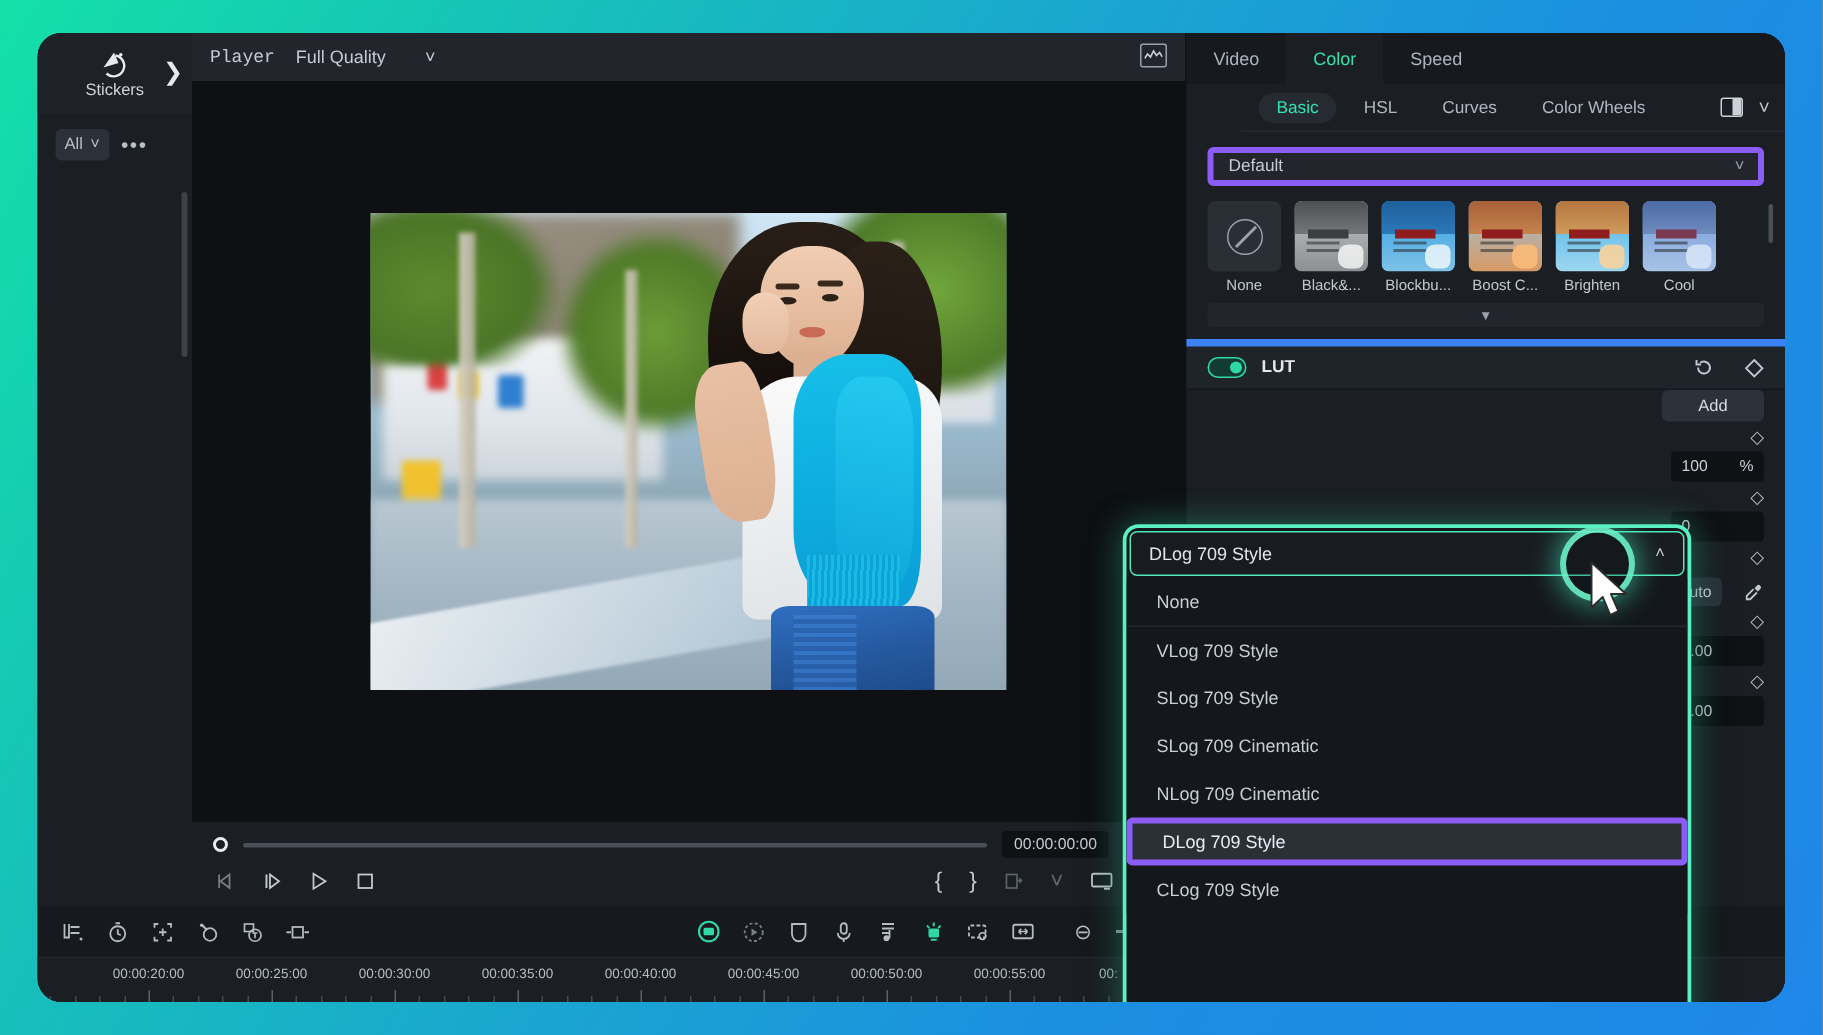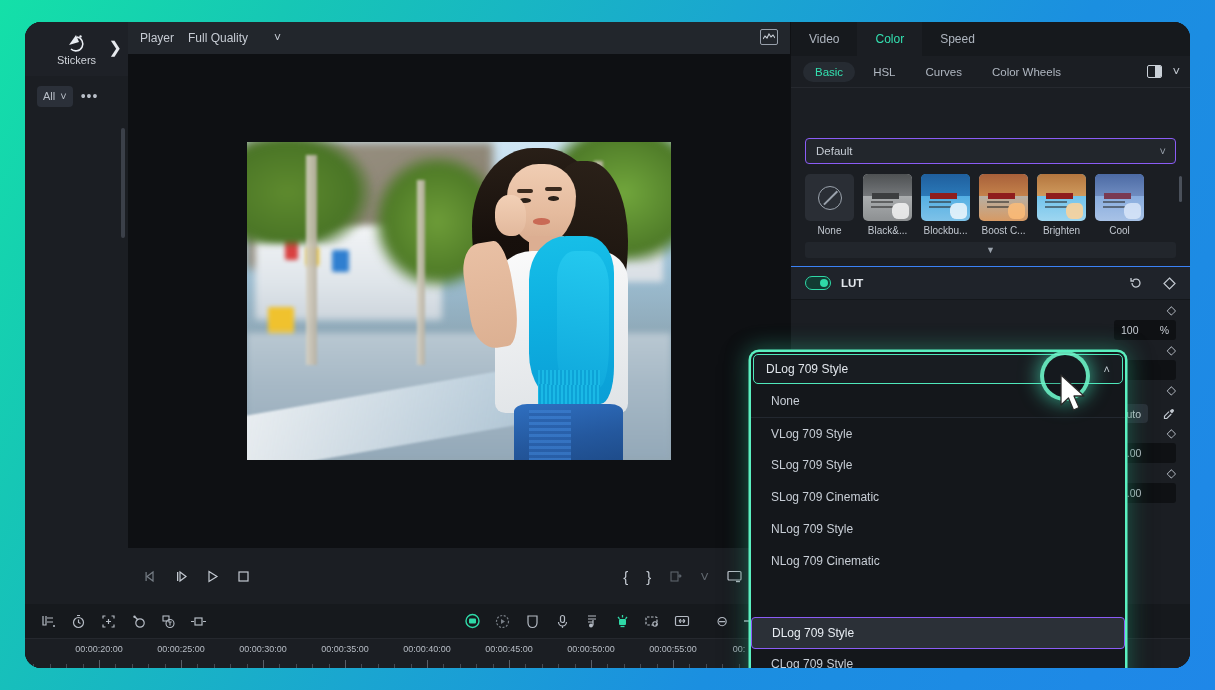--- a/index.html
+++ b/index.html
@@ -32,21 +32,21 @@
   .dots { color: #b9bfc8; font-size: 14px; letter-spacing: 1px; line-height: 8px; }
   .sb-body { flex: 1; position: relative; background: #1b1e23; }
   .sb-scroll { position: absolute; right: 3px; top: 12px; width: 4px; height: 110px;
                background: #3b4049; border-radius: 2px; }
 
   
   .player { flex: 1 1 auto; display: flex; flex-direction: column;
             background: #15181c; min-width: 0; position: relative; }
   .player-top { height: 32px; background: #22262c; display: flex; align-items: center;
                 padding: 0 12px; gap: 14px; position: relative; }
-  .pt-label { font-size: 12px; color: #c6cbd3; }
+  .pt-label { font-size: 12px; color: #c6cbd3; font-family: Liberation Mono, monospace; }
   .pt-select { display: flex; align-items: center; gap: 26px; font-size: 12px; color: #c6cbd3; }
   .pt-scope { position: absolute; right: 12px; top: 7px; width: 18px; height: 16px;
               border: 1px solid #98a0ab; border-radius: 2px; display:flex;
               align-items:center; justify-content:center; }
   .stage { flex: 1 1 auto; background: #0e1013; display: flex;
            align-items: center; justify-content: center; overflow: hidden; }
   .video-wrap { width: 424px; height: 318px; position: relative; overflow: hidden; }
 
   
   .ph { position: absolute; inset: 0; }
@@ -133,37 +133,36 @@
   .brace { font-size: 15px; color:#c3c9d1; }
 
   
   .right { width: 400px; flex: 0 0 400px; background: #1b1e23;
            display:flex; flex-direction:column; border-left:1px solid #0f1114; }
   .tabs { height: 34px; display:flex; background:#16191d; }
   .tab { padding: 0 18px; display:flex; align-items:center; font-size:12px;
          color:#aeb5bf; position:relative; }
   .tab.active { color:#33e0b0; background:#1b1e23; }
   .subtabs { height: 32px; display:flex; align-items:center; gap: 6px; padding: 0 12px;
-             position:relative; border-bottom:1px solid #26292f; }
+             position:relative; border-bottom:1px solid #26292f;margin-left:36px; }
   .subtab { font-size: 11.5px; color:#b0b7c1; padding: 4px 12px; border-radius: 11px; }
   .subtab.active { color:#33e0b0; background:#262b32; }
   .subtab-right { position:absolute; right:10px; display:flex; align-items:center; gap:10px; }
   .compare-ic { width:15px; height:13px; border:1.5px solid #cbd1d8; border-radius:2px;
                 display:flex; overflow:hidden; }
   .compare-ic i { flex:1; }
   .compare-ic i:last-child { background:#cbd1d8; }
   .sec-head { height: 30px; display:flex; align-items:center; padding: 0 14px;
               font-size: 11.5px; color:#dfe3e8; background:#1f232a;
               border-bottom:1px solid #14171b; }
   .preset-zone { padding: 10px 14px 0; }
   .sel {
-    height: 26px; background: #22262c; border:1px solid #8b5cf6; border-radius:4px;
+    height: 26px; background: #22262c; border:4px solid #8b5cf6; border-radius:4px;
     display:flex; align-items:center; padding: 0 10px; font-size:11.5px; color:#c5cbd3;
     position:relative;
-    margin-top:40px;
   }
   .sel .chev { position:absolute; right:9px; color:#9aa2ac; font-size:11px; }
   .thumbs { display:flex; gap: 9px; margin-top: 10px; position:relative; }
   .thumb { width: 49px; }
   .thumb .tb { width: 49px; height: 47px; border-radius: 5px; overflow:hidden; position:relative; }
   .thumb .tn { font-size: 10px; color:#c2c8d0; text-align:center; margin-top: 4px;
                white-space:nowrap; overflow:hidden; }
   .tb-none { background:#2a2e35; display:flex; align-items:center; justify-content:center; }
   .tb-none .circ { width:24px; height:24px; border:1.5px solid #9aa2ac; border-radius:50%;
                    position:relative; }
@@ -178,21 +177,21 @@
   .mini .m-hand { position:absolute; right:6%; bottom:4%; width:34%; height:34%;
                   background:rgba(255,255,255,.75); border-radius:40% 30% 30% 40%; }
   .thumb-scroll { position:absolute; right:-6px; top:2px; width:3px; height:26px;
                   background:#4a505a; border-radius:2px; }
   .more-bar { height: 16px; background:#22262c; border-radius:3px; margin-top:6px;
               display:flex; align-items:center; justify-content:center;
               color:#9aa2ac; font-size:9px; }
 
   .lut-row { height: 34px; margin-top: 8px; background:#1f232a; display:flex;
              align-items:center; padding: 0 14px; gap:10px;
-             border-top:1px solid #3b82f6; border-bottom:1px solid #14171b; }
+             border-top:5px solid #3b82f6; border-bottom:1px solid #14171b; }
   .toggle { width:26px; height:14px; border-radius:8px; background:#123b33;
             border:1.4px solid #2fd9a7; display:flex; align-items:center;
             justify-content:flex-end; padding: 0 2px; }
   .toggle i { width:8px; height:8px; border-radius:50%; background:#2fd9a7; }
   .lut-label { font-size:11.5px; color:#e3e7ec; font-weight:bold; }
   .row-icons { margin-left:auto; display:flex; align-items:center; gap: 20px; }
   .ic { color:#c2c8d0; font-size: 13px; display:flex; align-items:center; }
   .ic.dim { color:#5a616a; }
 
   .lut-preset-row { height: 32px; display:flex; align-items:center; padding: 0 14px; }
@@ -337,20 +336,27 @@
               <div class="fg-scarf2"></div>
               <div class="fg-fringe"></div>
               <div class="fg-jeans"></div>
               <div class="fg-jeans-l"></div>
             </div>
           </div>
         </div>
       </div>
 
       <div class="player-ctrl">
+        <div class="seek">
+          <span class="seek-knob"></span>
+          <span class="seek-track"></span>
+          <span class="tc-box">00:00:00:00</span>
+          <span class="tc-sep">/</span>
+          <span class="tc-sep">00</span>
+        </div>
         <div class="ctrl-row">
           <span class="cbtn dim">
             <svg width="13" height="13" viewBox="0 0 13 13">
                 <path d="M9 2 L3 6.5 L9 11 Z" fill="none" stroke="#777e86" stroke-width="1.2"></path>
                 <rect x="1.5" y="2" width="1.2" height="9" fill="#777e86"></rect>
               </svg>
           </span>
           <span class="cbtn">
             <svg width="13" height="13" viewBox="0 0 13 13">
                 <rect x="2" y="2" width="1.3" height="9" fill="#c3c9d1"></rect>
@@ -516,20 +522,23 @@
             <svg width="13" height="13" viewBox="0 0 13 13">
                 <path d="M6.5 1 L12 6.5 L6.5 12 L1 6.5 Z" fill="none" stroke="#c2c8d0" stroke-width="1.2"></path>
               </svg>
           </span>
         </span>
       </div>
 
 
       <div class="ctl-list">
         <div class="ctl">
+          <span class="addbtn">Add</span>
+        </div>
+        <div class="ctl">
           <span class="kf">◇</span>
           <span class="numbox">
             <span>100</span>
             <span>%</span>
           </span>
         </div>
         <div class="ctl">
           <span class="kf">◇</span>
           <span class="numbox">
             <span>0</span>
@@ -683,21 +692,20 @@
     <div class="dd-field">
       <span>DLog 709 Style</span>
       <span class="chev">˄</span>
       <span class="cursor-glow"></span>
     </div>
     <div class="dd-list">
       <div class="dd-item first">None</div>
       <div class="dd-item">VLog 709 Style</div>
       <div class="dd-item">SLog 709 Style</div>
       <div class="dd-item">SLog 709 Cinematic</div>
-      <div class="dd-item">NLog 709 Style</div>
       <div class="dd-item">NLog 709 Cinematic</div>
       <div class="dd-item sel">DLog 709 Style</div>
       <div class="dd-item">CLog 709 Style</div>
     </div>
   </div>
 
   <span class="cursor">
     <svg width="30" height="42" viewBox="0 0 30 42">
       <path d="M2 1 L2 31 L9.5 24 L14.5 36 L20 33.5 L15 22 L25 22 Z" fill="#ffffff" stroke="#2b2b2b" stroke-width="1.3" stroke-linejoin="round"></path>
     </svg>

